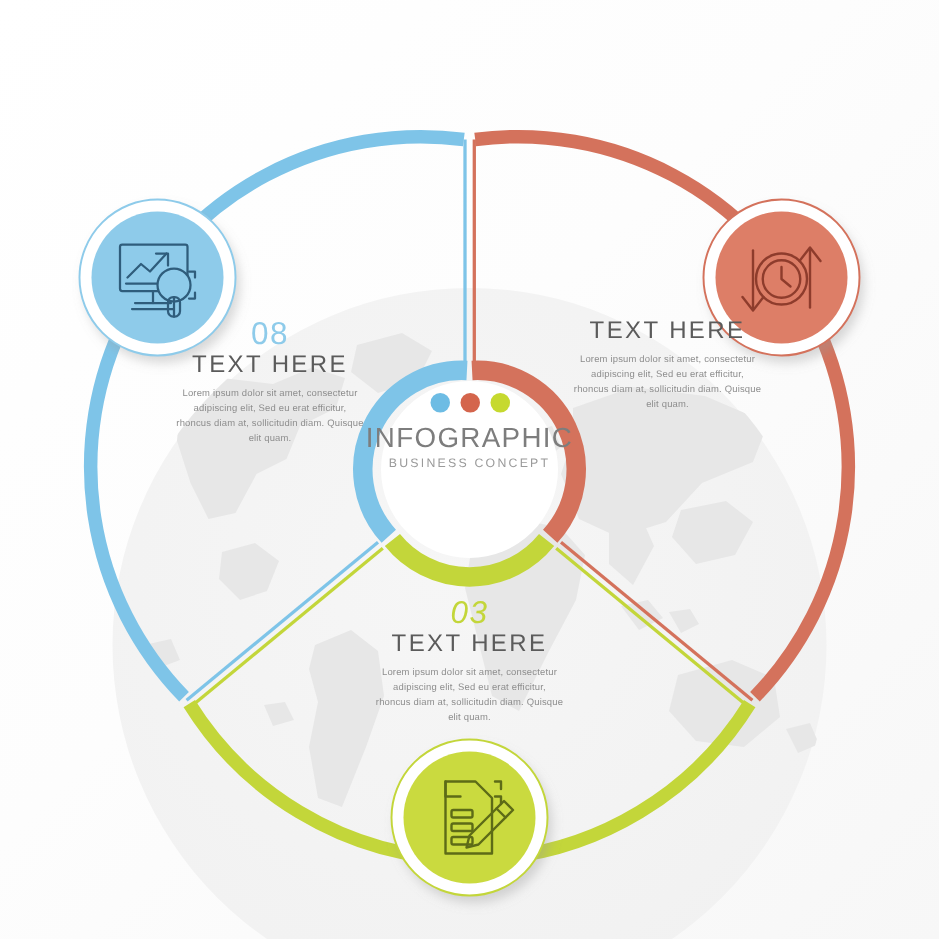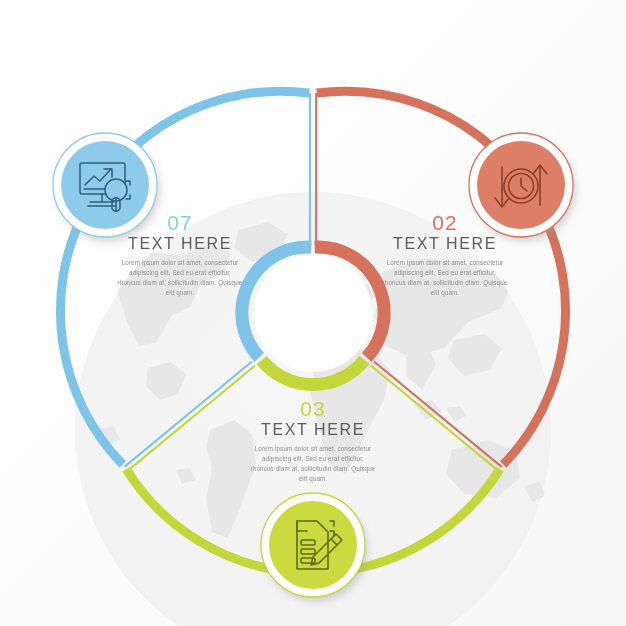--- a/index.html
+++ b/index.html
@@ -47,21 +47,21 @@
     margin:0;
     padding:0 12px;
   }
 
   #text-01{left:105px;top:212px;}
   #text-02{left:370px;top:212px;}
   #text-03{left:238px;top:398px;}
 
   #text-01 .seg-num{color:#8ecbea;}
   #text-02 .seg-num{color:#d4725c;}
-  #text-03 .seg-num{color:#c3d63a;}
+  #text-03 .seg-num{color:#c3d63a;font-style:italic;}
 
   
   #center-block{
     position:absolute;
     left:233px;top:262px;
     width:160px;
     text-align:center;
   }
   .dots{
     display:flex;
@@ -214,31 +214,39 @@
         <rect x="301" y="558" width="14" height="5" rx="1.2"></rect>
         <path d="M336 534 l6 6 -23 23 -8 2 2 -8 z"></path>
         <line x1="331" y1="539" x2="337" y2="545"></line>
         <polyline points="330,521 334,521 334,526"></polyline>
         <polyline points="330,531 334,531 334,536"></polyline>
       </g>
     </g>
   </svg>
 
   <div class="seg-text" id="text-01">
-    <div class="seg-num">07</div>
+    <div class="seg-num">08</div>
     <div class="seg-title">TEXT HERE</div>
     <p class="seg-body">Lorem ipsum dolor sit amet, consectetur adipiscing elit, Sed eu erat efficitur, rhoncus diam at, sollicitudin diam. Quisque elit quam.</p>
   </div>
 
   <div class="seg-text" id="text-02">
-    <div class="seg-num">02</div>
     <div class="seg-title">TEXT HERE</div>
     <p class="seg-body">Lorem ipsum dolor sit amet, consectetur adipiscing elit, Sed eu erat efficitur, rhoncus diam at, sollicitudin diam. Quisque elit quam.</p>
   </div>
 
   <div class="seg-text" id="text-03">
     <div class="seg-num">03</div>
     <div class="seg-title">TEXT HERE</div>
     <p class="seg-body">Lorem ipsum dolor sit amet, consectetur adipiscing elit, Sed eu erat efficitur, rhoncus diam at, sollicitudin diam. Quisque elit quam.</p>
   </div>
 
+  <div id="center-block">
+    <div class="dots">
+      <span class="dot" id="dot0" style="background: rgb(109, 188, 228);"></span>
+      <span class="dot" id="dot1" style="background: rgb(212, 101, 76);"></span>
+      <span class="dot" id="dot2" style="background: rgb(198, 217, 47);"></span>
+    </div>
+    <div class="center-title">INFOGRAPHIC</div>
+    <div class="center-sub">BUSINESS CONCEPT</div>
+  </div>
 
 </div>
 
 </body></html>

